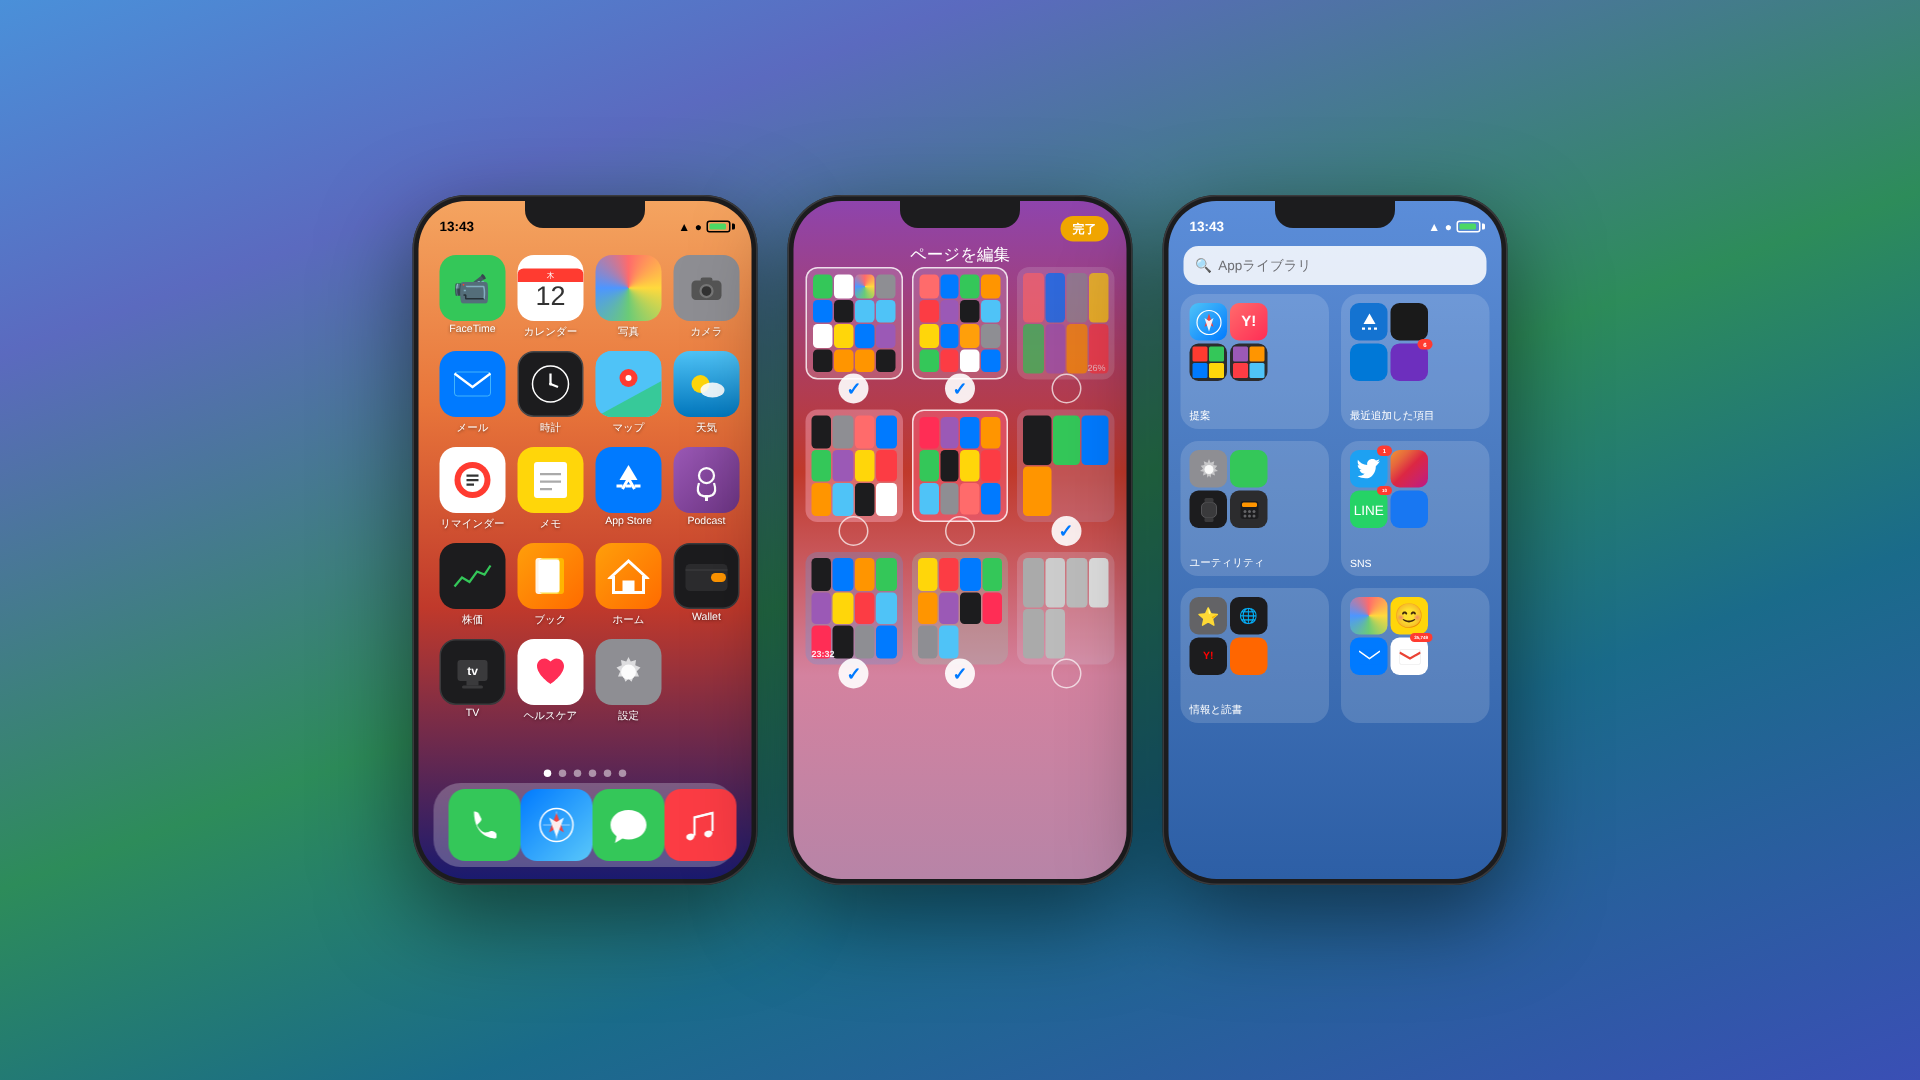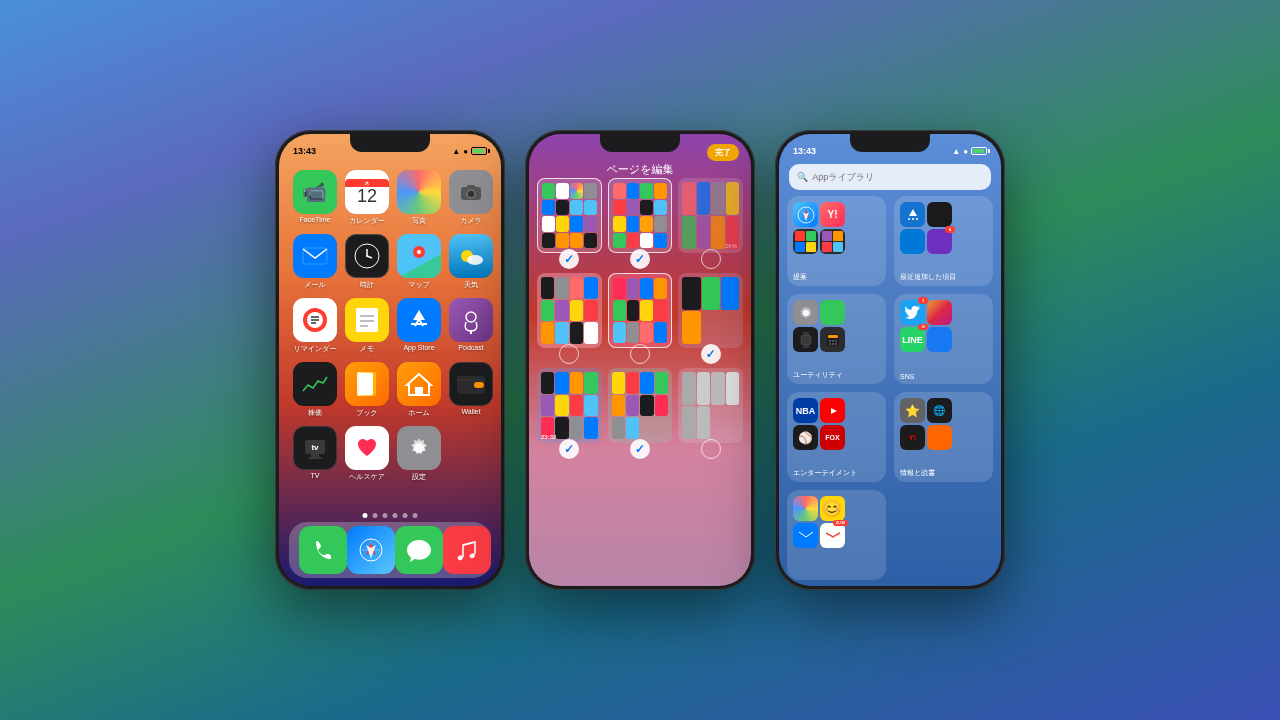--- a/index.html
+++ b/index.html
@@ -851,43 +851,27 @@
           <div style="display:grid; grid-template-columns:1fr 1fr; grid-template-rows:1fr 1fr; gap:2px; width:52px; height:52px;">
             <div style="background:#1da1f2; border-radius:6px; display:flex; align-items:center; justify-content:center; position:relative;">
               <div class="badge" style="font-size:4px;">1</div>
               <svg width="16" height="14" viewBox="0 0 16 14">
                   <path d="M15 1.5 C14.4 1.7 13.8 1.9 13.1 2 C13.8 1.6 14.4 0.9 14.6 0.1 C13.9 0.5 13.1 0.8 12.3 1 C11.7 0.3 10.8 0 9.8 0 C7.9 0 6.4 1.5 6.4 3.4 C6.4 3.6 6.4 3.8 6.5 4 C3.9 3.9 1.6 2.5 0.2 0.5 C0 0.9 -0.1 1.4 -0.1 1.9 C-0.1 2.9 0.5 3.8 1.4 4.3 C0.9 4.3 0.4 4.2 0 3.9 C0 5.6 1.2 7 2.8 7.3 C2.5 7.4 2.3 7.4 2 7.4 C1.8 7.4 1.6 7.4 1.4 7.3 C1.8 8.8 3.2 9.9 4.8 9.9 C3.6 10.8 2.1 11.4 0.5 11.4 C0.2 11.4 0.1 11.4 -0.1 11.4 C1.5 12.3 3.4 12.9 5.4 12.9 C9.8 12.9 12.2 8.7 12.2 5.1 C12.2 5 12.2 4.9 12.2 4.8 C12.9 4.3 13.5 3.6 14 2.9" fill="white"></path>
                 </svg>
             </div>
             <div style="background:linear-gradient(135deg, #f09433, #e6683c, #dc2743, #cc2366, #bc1888); border-radius:6px;"></div>
             <div style="background:#25d366; border-radius:6px; position:relative;">
               <div class="badge" style="font-size:3px;">10</div>
-              <div style="position:absolute; inset:0; display:flex; align-items:center; justify-content:center; font-size:9px; color:#fff; font-weight:700;">LINE</div>
+              <div style="position:absolute; inset:0; display:flex; align-items:center; justify-content:center; font-size:9px; color:#fff; font-weight:400;">LINE</div>
             </div>
             <div style="background:#1877f2; border-radius:6px;"></div>
           </div>
           <div class="folder-label">SNS</div>
         </div>
 
-        <div class="library-folder">
-          <div style="display:grid; grid-template-columns:1fr 1fr; grid-template-rows:1fr 1fr; gap:2px; width:52px; height:52px;">
-            <div style="background:#003da5; border-radius:6px; display:flex; align-items:center; justify-content:center; font-size:9px; font-weight:900; color:white;">NBA</div>
-            <div style="background:#ff0000; border-radius:6px; display:flex; align-items:center; justify-content:center;">
-              <svg width="16" height="12" viewBox="0 0 16 12">
-                  <rect width="16" height="12" rx="3" fill="#ff0000"></rect>
-                  <polygon points="6,3 12,6 6,9" fill="white"></polygon>
-                </svg>
-            </div>
-            <div style="background:#1c1c1e; border-radius:6px; display:flex; align-items:center; justify-content:center;">
-              <div style="font-size:12px;">⚾</div>
-            </div>
-            <div style="background:#cc0000; border-radius:6px; display:flex; align-items:center; justify-content:center; font-size:7px; color:#fff; font-weight:700;">FOX</div>
-          </div>
-          <div class="folder-label">エンターテイメント</div>
-        </div>
 
         <div class="library-folder">
           <div style="display:grid; grid-template-columns:1fr 1fr; grid-template-rows:1fr 1fr; gap:2px; width:52px; height:52px;">
             <div style="background:#636366; border-radius:6px; display:flex; align-items:center; justify-content:center; font-size:12px;">⭐</div>
             <div style="background:#1c1c1e; border-radius:6px; display:flex; align-items:center; justify-content:center; font-size:10px;">🌐</div>
             <div style="background:#1c1c1e; border-radius:6px; display:flex; align-items:center; justify-content:center; font-size:7px; color:red; font-weight:800;">Y!</div>
             <div style="background:#ff6600; border-radius:6px;"></div>
           </div>
           <div class="folder-label">情報と読書</div>
         </div>

